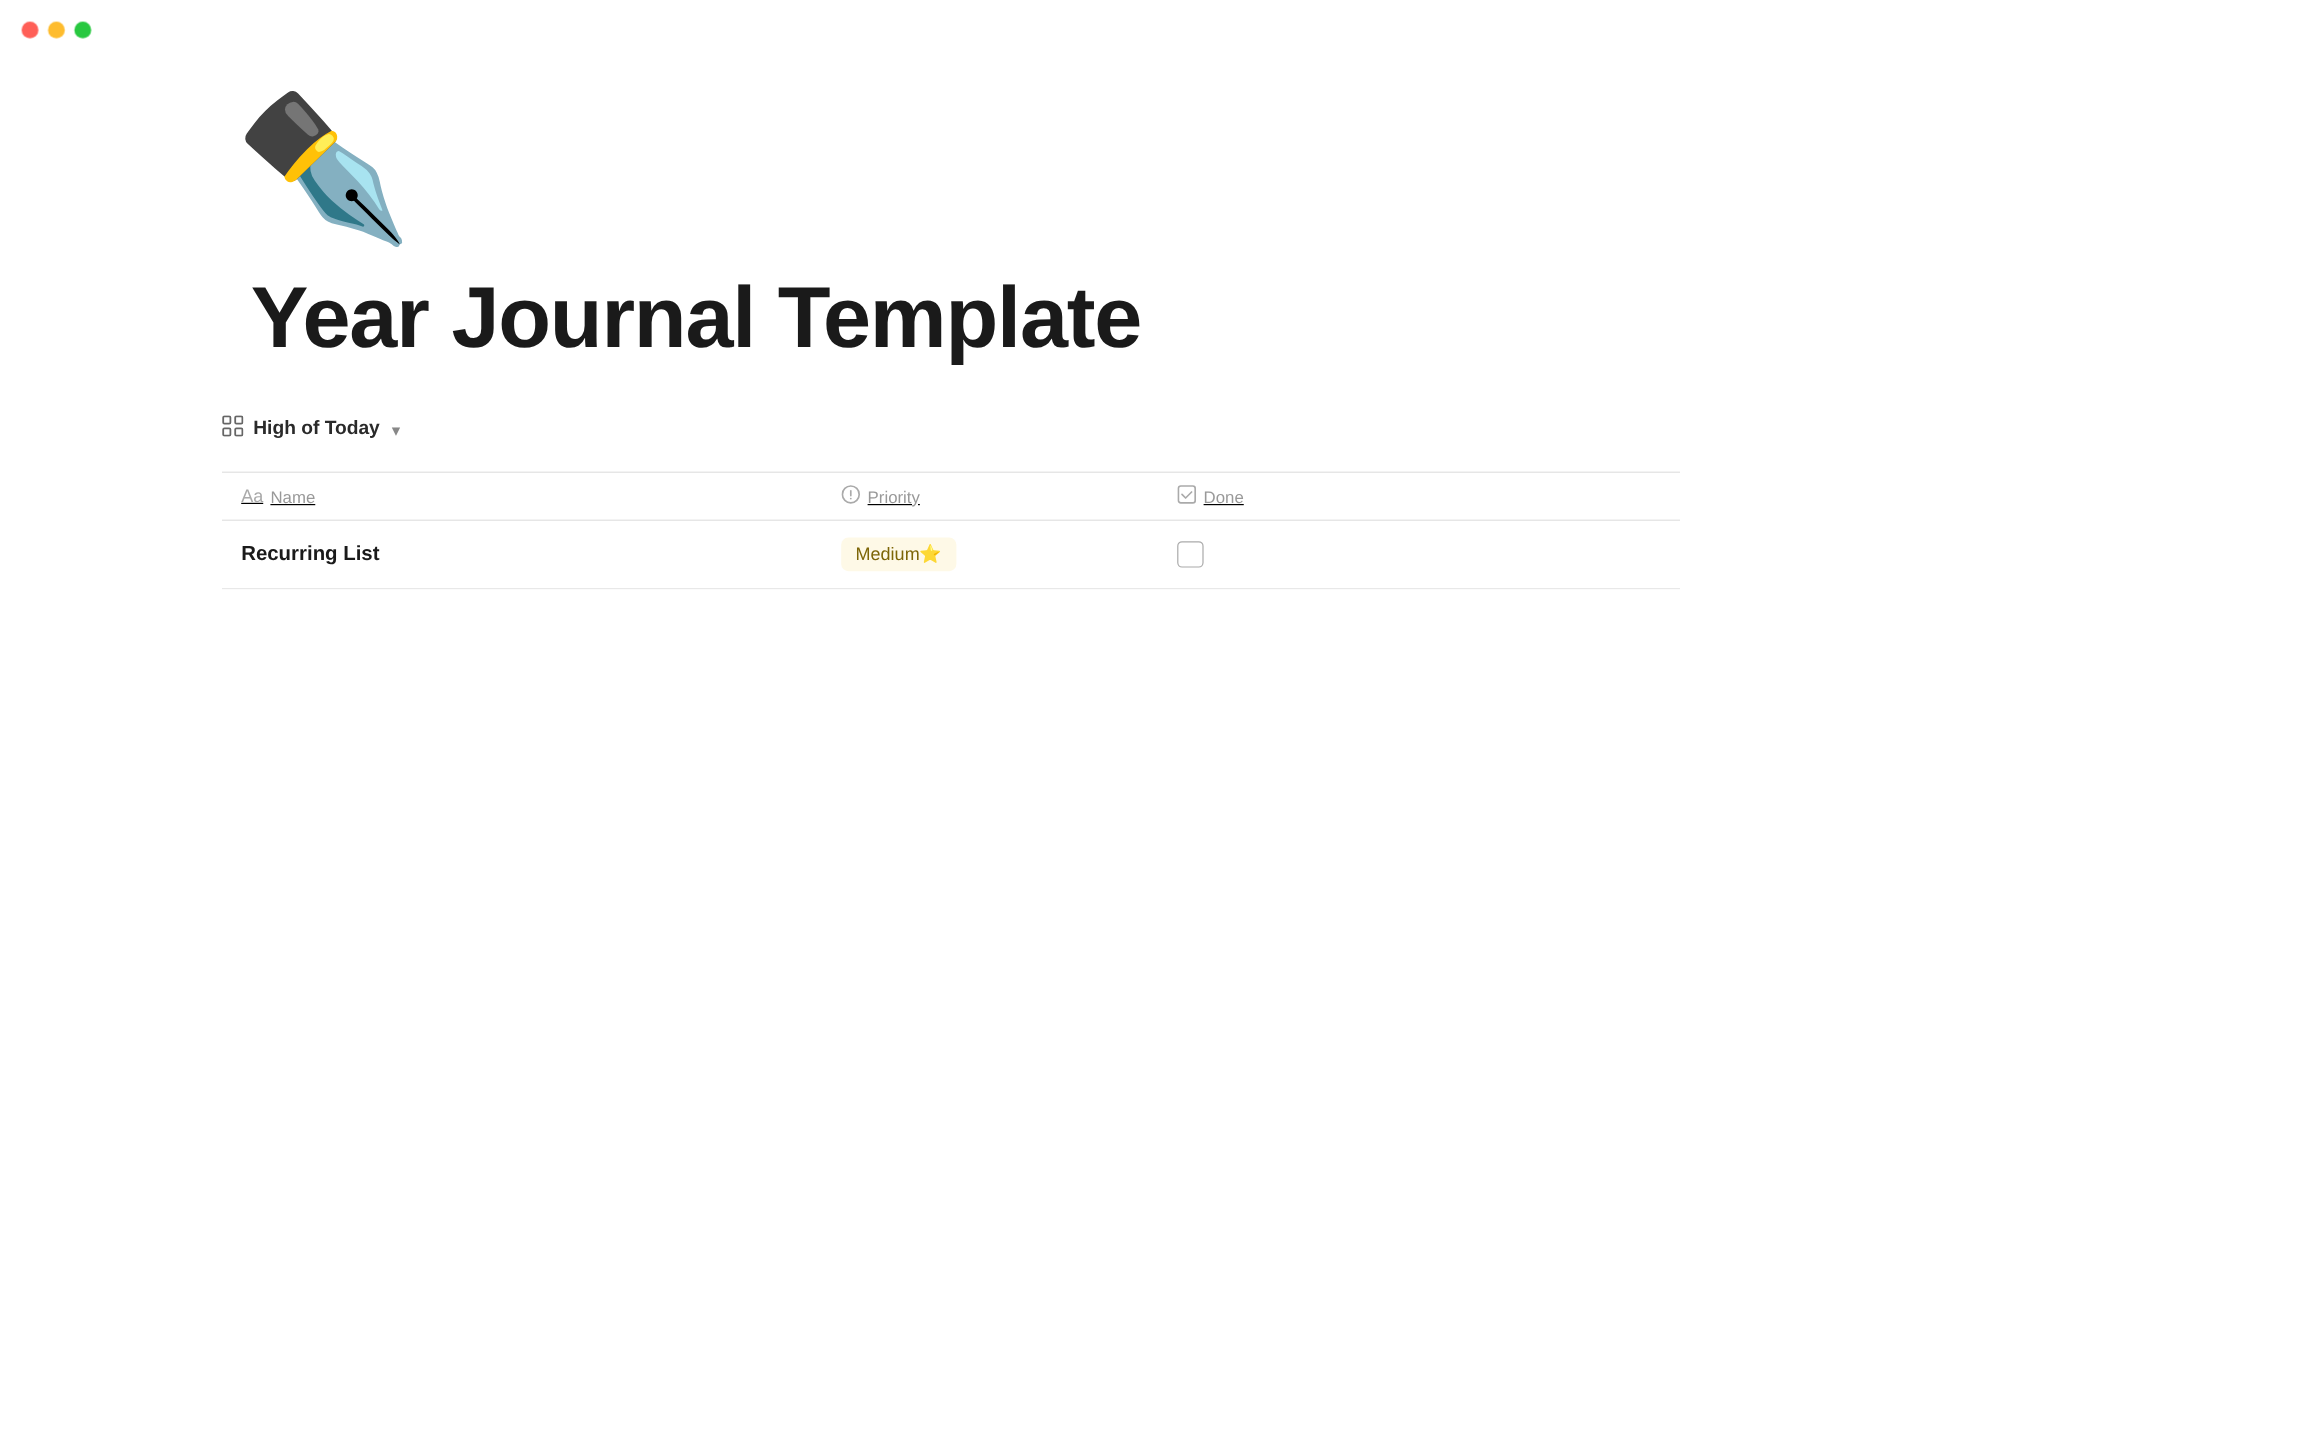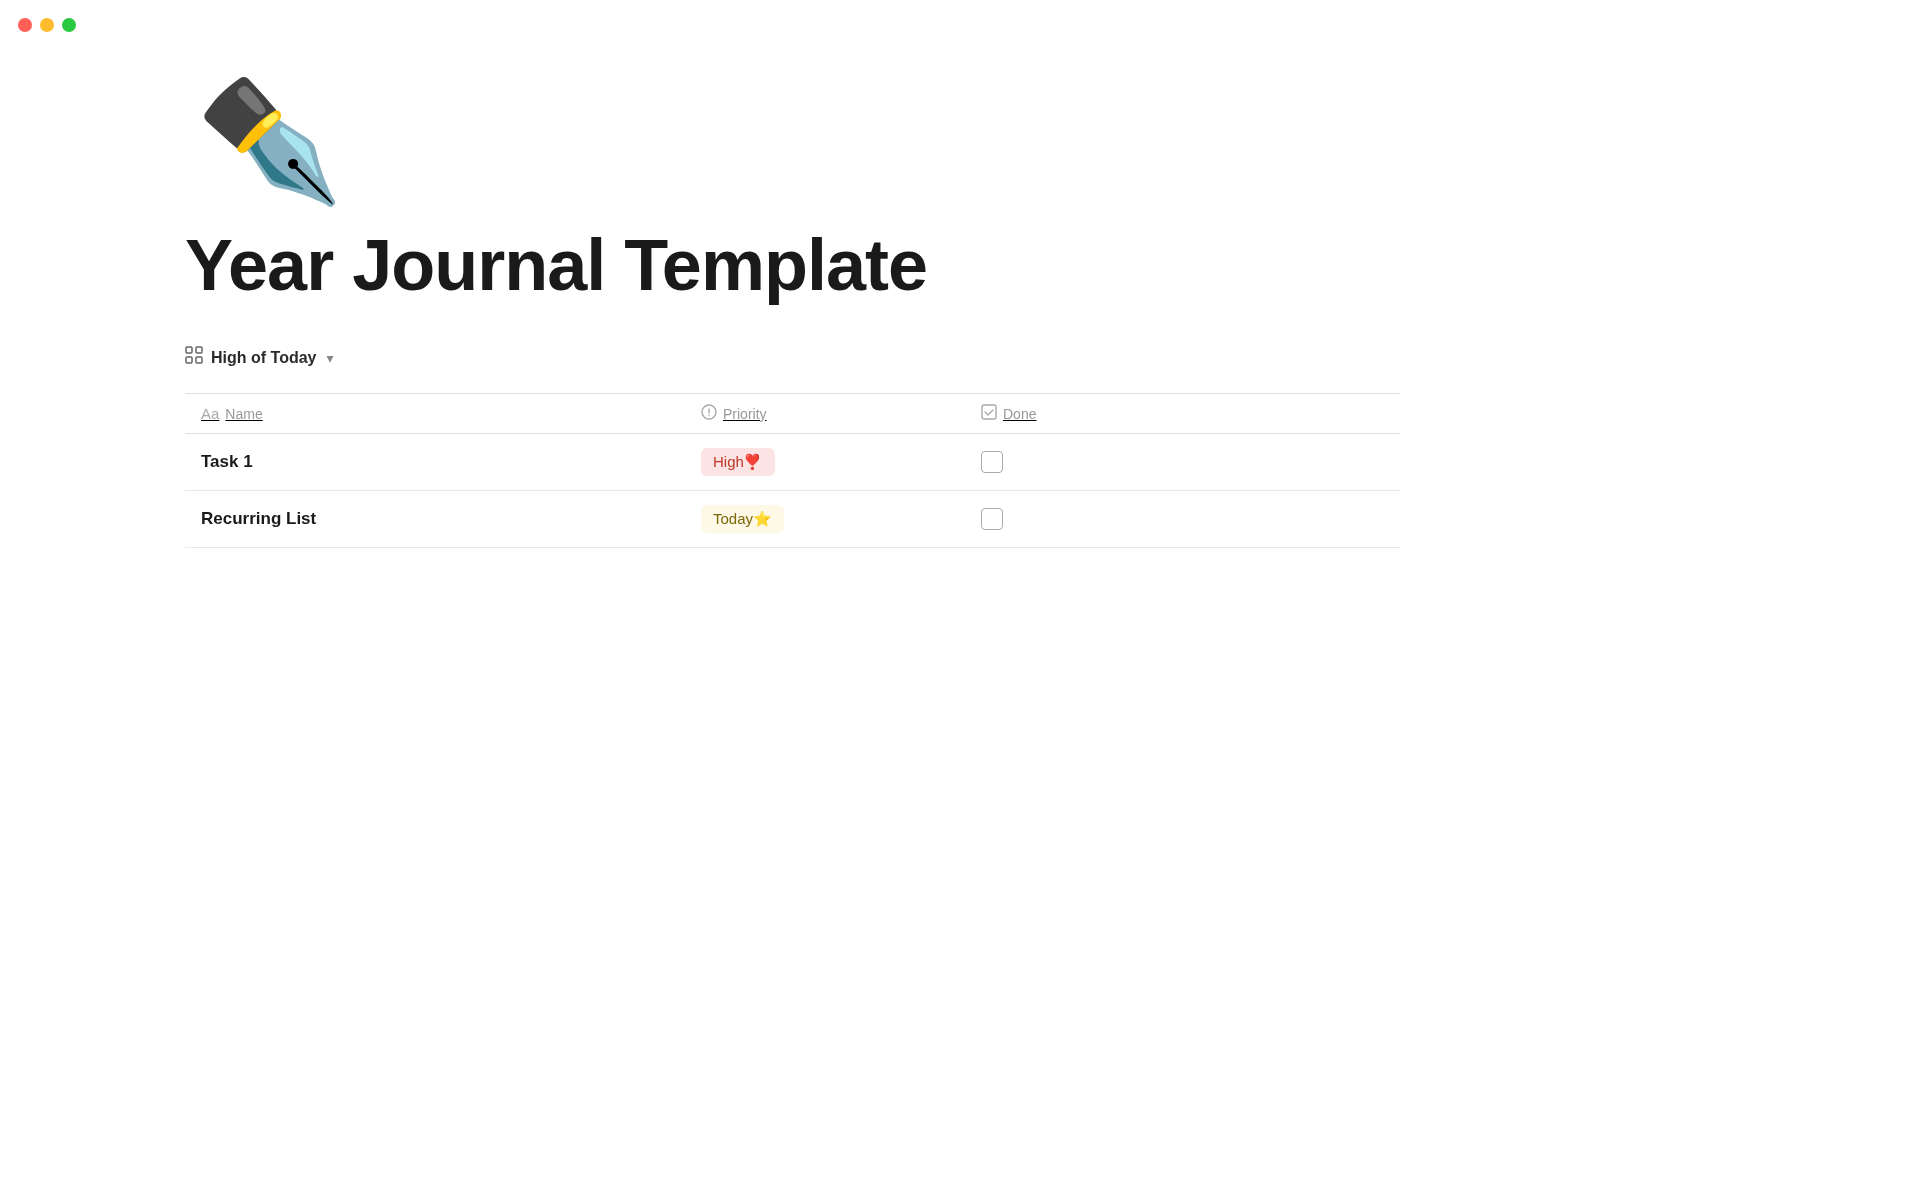--- a/index.html
+++ b/index.html
@@ -51,20 +51,21 @@
       margin-left: 10px;
     }
 
     
     .page-title {
       font-size: 72px;
       font-weight: 800;
       color: #1a1a1a;
       margin-bottom: 40px;
       letter-spacing: -1px;
+      margin-left: 24px;
     }
 
     
     .view-selector {
       display: flex;
       align-items: center;
       gap: 8px;
       margin-bottom: 24px;
       cursor: pointer;
       width: fit-content;
@@ -254,40 +255,27 @@
               </svg>
             </span>
             <span>Done</span>
           </div>
         </th>
       </tr>
     </thead>
     <tbody>
 
 
-      <tr>
-        <td>
-          <span class="cell-name">Task 1</span>
-        </td>
-        <td>
-          <span class="priority-badge high">High❣️</span>
-        </td>
-        <td>
-          <div class="checkbox-cell">
-            <div class="checkbox-unchecked"></div>
-          </div>
-        </td>
-      </tr>
 
       <tr>
         <td>
           <span class="cell-name">Recurring List</span>
         </td>
         <td>
-          <span class="priority-badge medium">Today⭐</span>
+          <span class="priority-badge medium">Medium⭐</span>
         </td>
         <td>
           <div class="checkbox-cell">
             <div class="checkbox-unchecked"></div>
           </div>
         </td>
       </tr>
     </tbody>
   </table>
 

